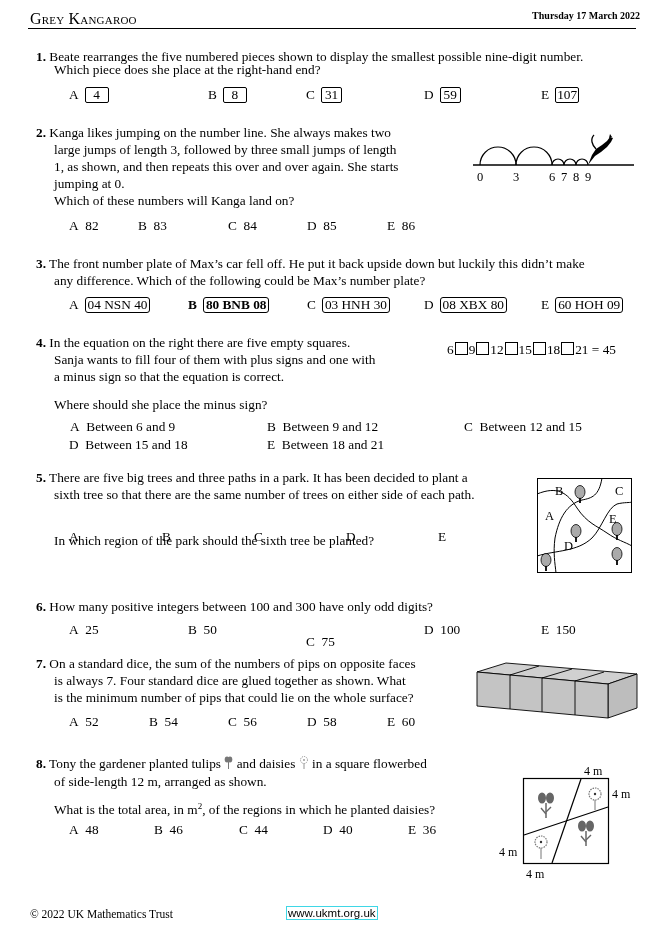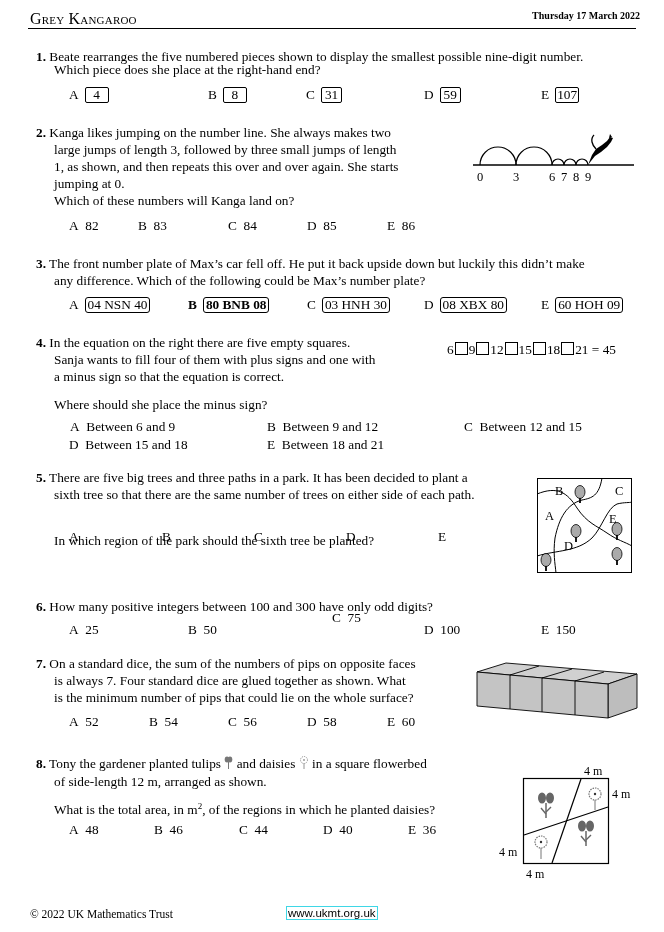--- a/index.html
+++ b/index.html
@@ -153,21 +153,21 @@
   </svg>
 </div>
 
 <div>
   <div class="abs qtext" style="left:36px;top:598px;">
     <span class="qnum">6.</span>
     <span>How many positive integers between 100 and 300 have only odd digits?</span>
   </div>
   <div class="opt" style="left:69px;top:622px;"><span>A</span>&nbsp;&nbsp;<span>25</span></div>
   <div class="opt" style="left:188px;top:622px;"><span>B</span>&nbsp;&nbsp;<span>50</span></div>
-  <div class="opt" style="left:306px;top:610px;margin-left:26px;"><span>C</span>&nbsp;&nbsp;<span>75</span></div>
+  <div class="opt" style="left:306px;top:634px;"><span>C</span>&nbsp;&nbsp;<span>75</span></div>
   <div class="opt" style="left:424px;top:622px;"><span>D</span>&nbsp;&nbsp;<span>100</span></div>
   <div class="opt" style="left:541px;top:622px;"><span>E</span>&nbsp;&nbsp;<span>150</span></div>
 </div>
 
 <div>
   <div class="abs qtext" style="left:36px;top:655px;">
     <span class="qnum">7.</span>
     <span>On a standard dice, the sum of the numbers of pips on opposite faces</span>
   </div>
   <div class="abs qtext" style="left:54px;top:672px;">is always 7. Four standard dice are glued together as shown. What</div>

